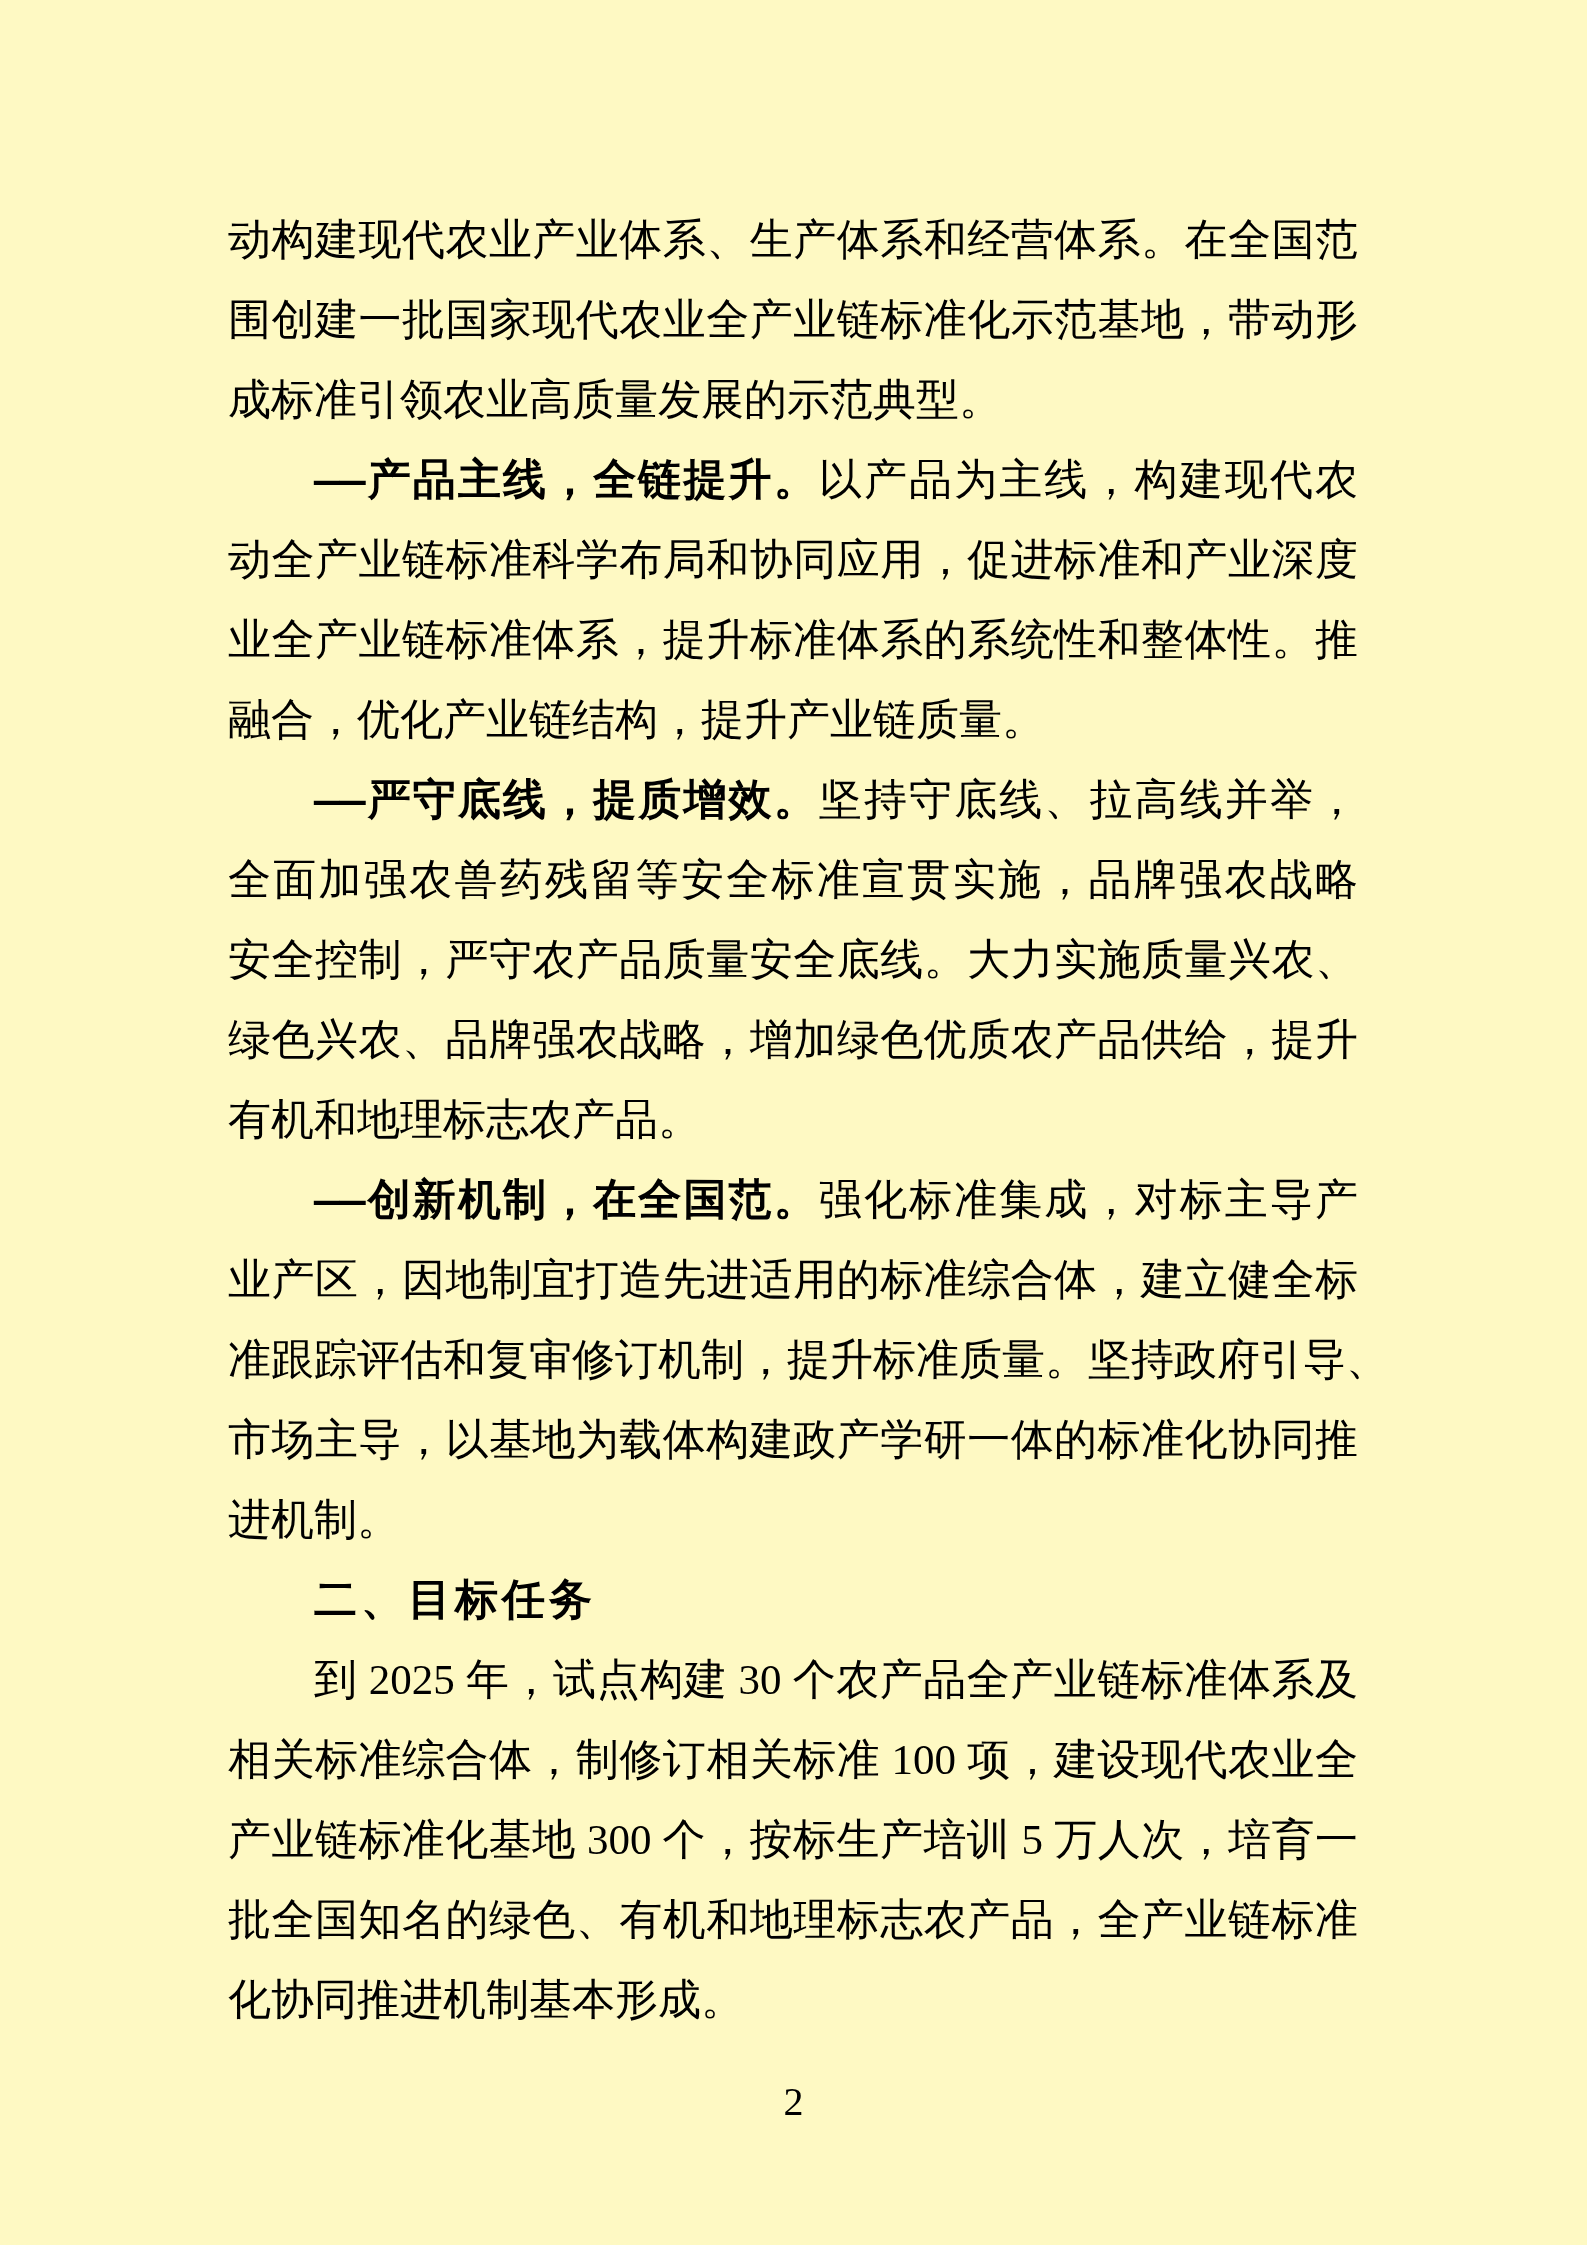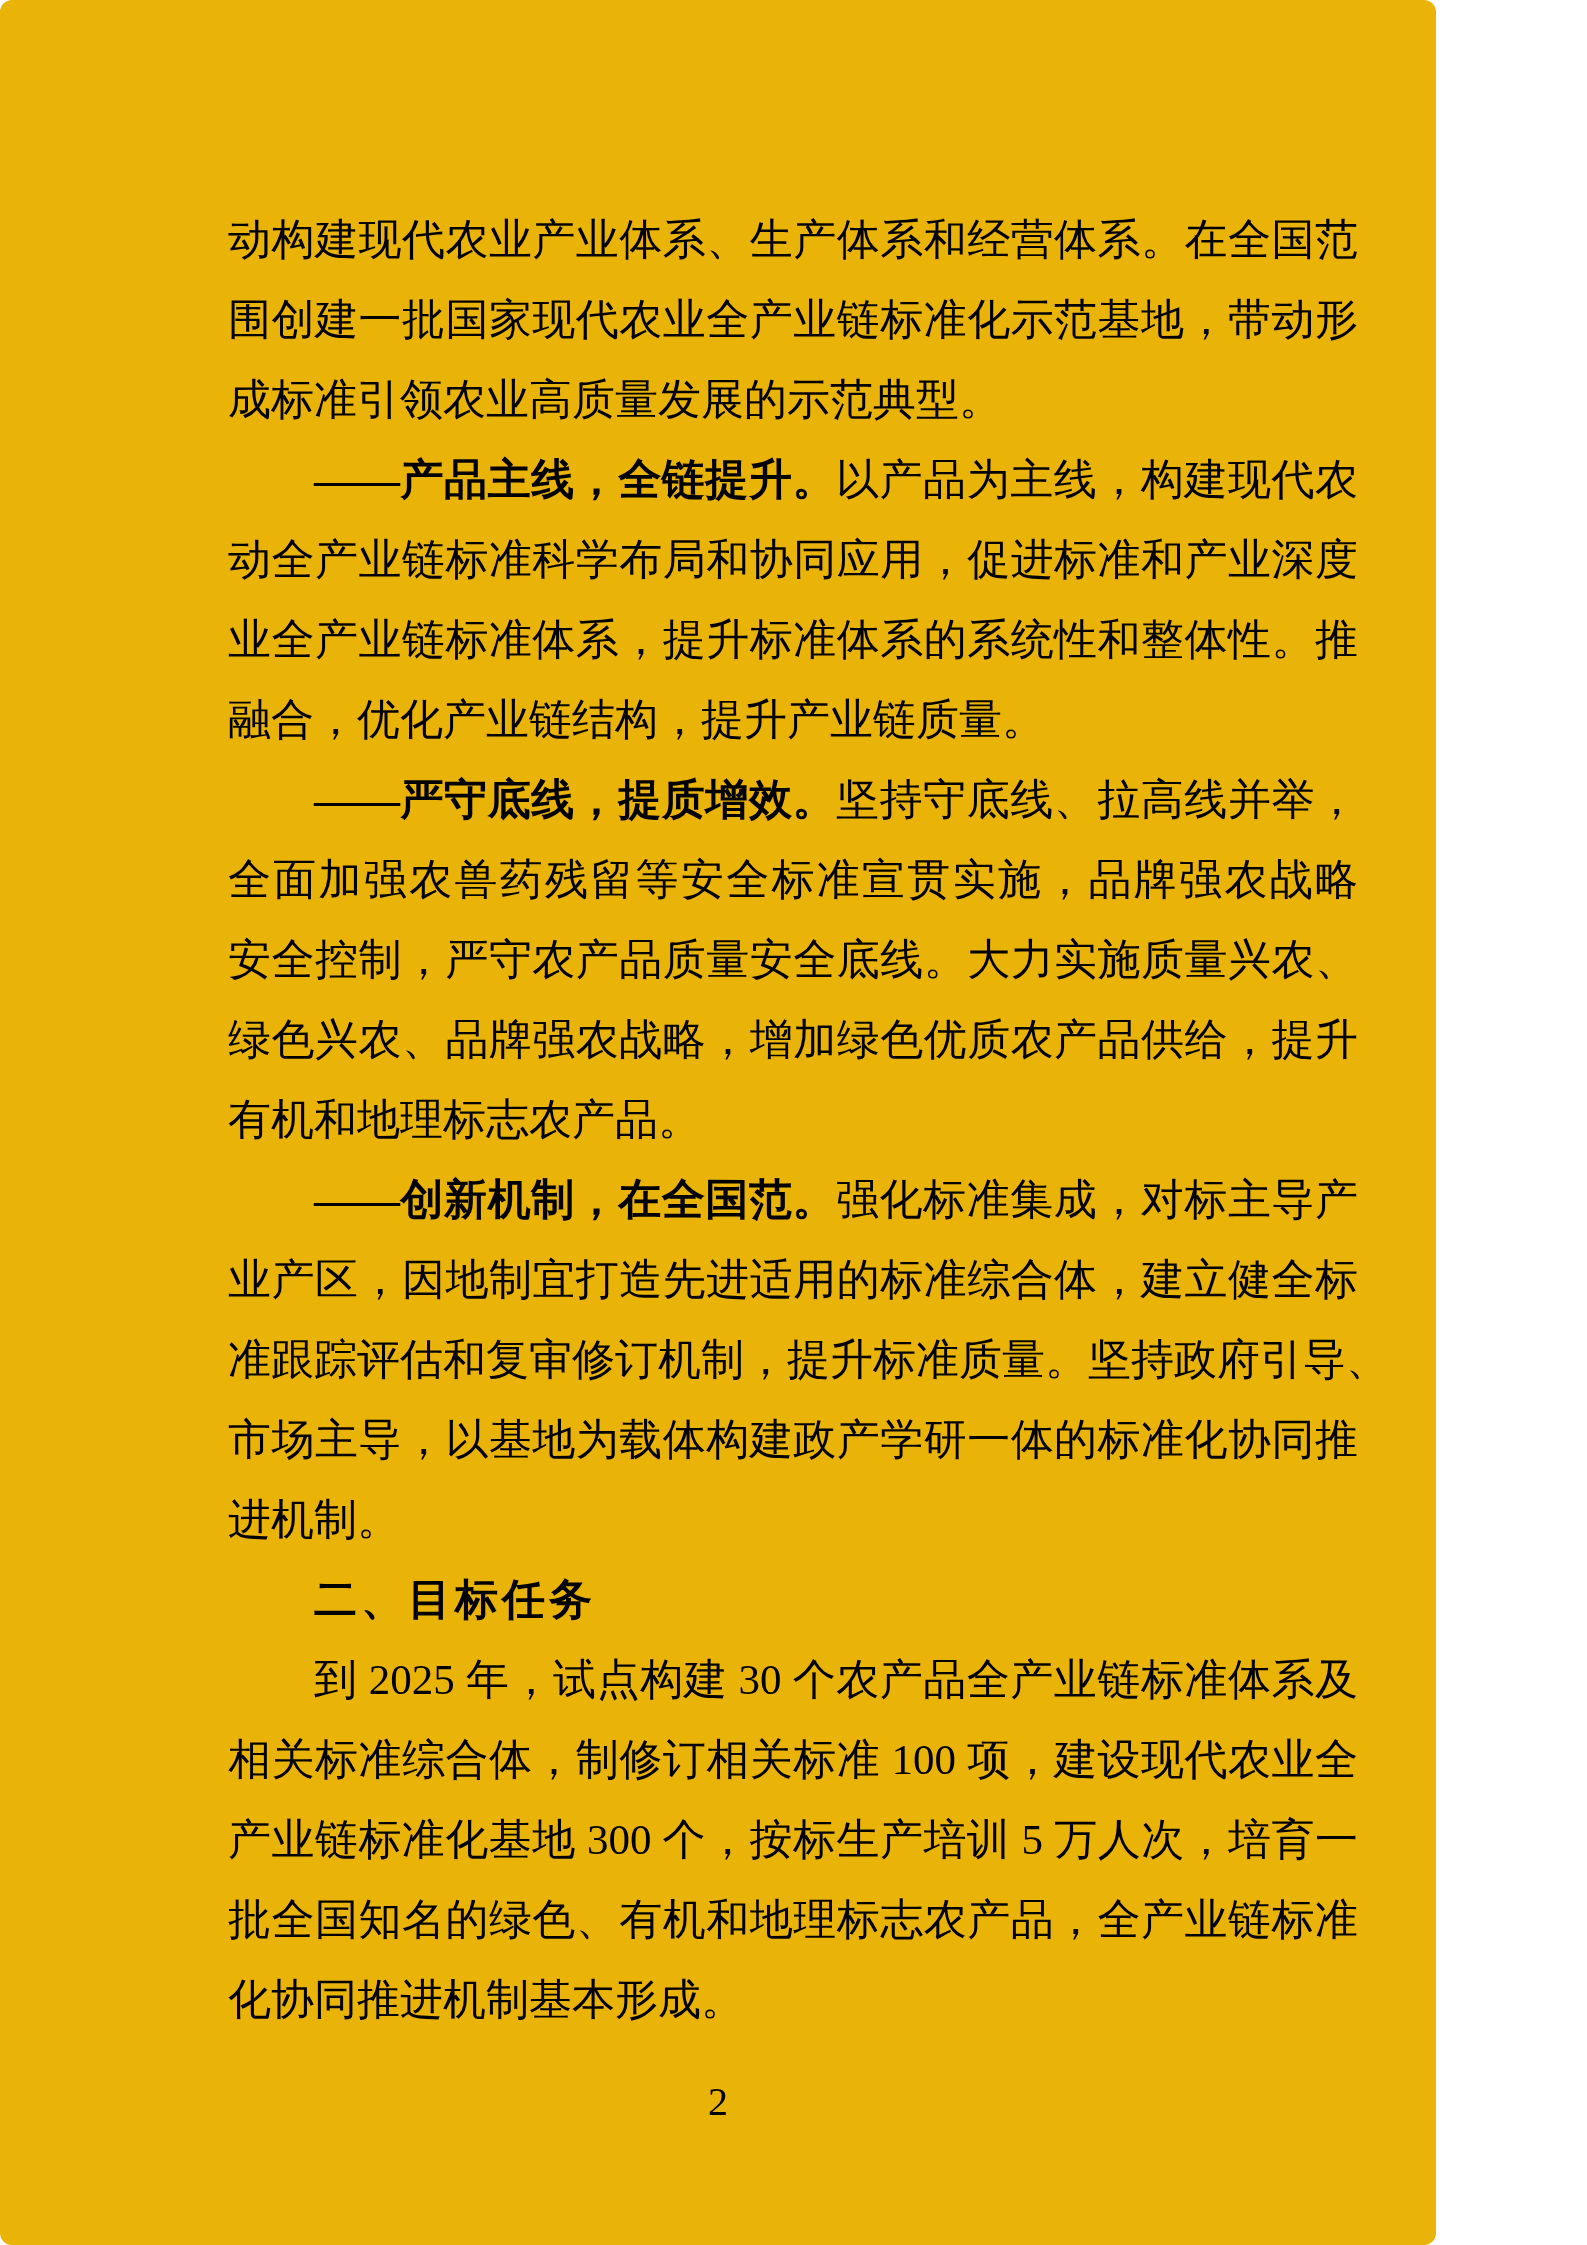--- a/index.html
+++ b/index.html
@@ -2,27 +2,26 @@
 <html><head>
 <meta charset="utf-8">
 <style>
   html, body {
     margin: 0;
     padding: 0;
     background: #ffffff;
   }
   .page {
     position: relative;
-    width: 1436px;
+    width: 1587px;
     height: 2245px;
-    background: #eab308;
+    background: #fef9c3;
     overflow: hidden;
     font-family: "Liberation Serif", "DejaVu Serif", serif;
     color: #000000;
-    border-radius: 12px;
   }
   .text-block {
     position: absolute;
     left: 228px;
     top: 200px;
     width: 1130px;
     font-size: 43px;
     line-height: 80px;
   }
   .line {
@@ -35,20 +34,21 @@
   .line.end {
     text-align: center;
     text-align-last: left;
   }
   .line.indent {
     padding-left: 86px;
     box-sizing: border-box;
   }
   .runin {
     font-weight: 700;
+    font-family: Liberation Mono, monospace;
   }
   .line.heading {
     font-family: Liberation Serif, serif;
     font-weight: 700;
     text-align: left;
     text-align-last: left;
     letter-spacing: 4px;
   }
   .page-number {
     position: absolute;

